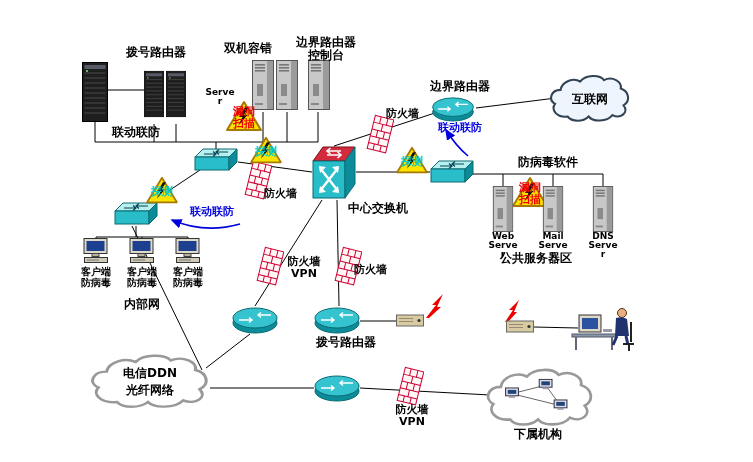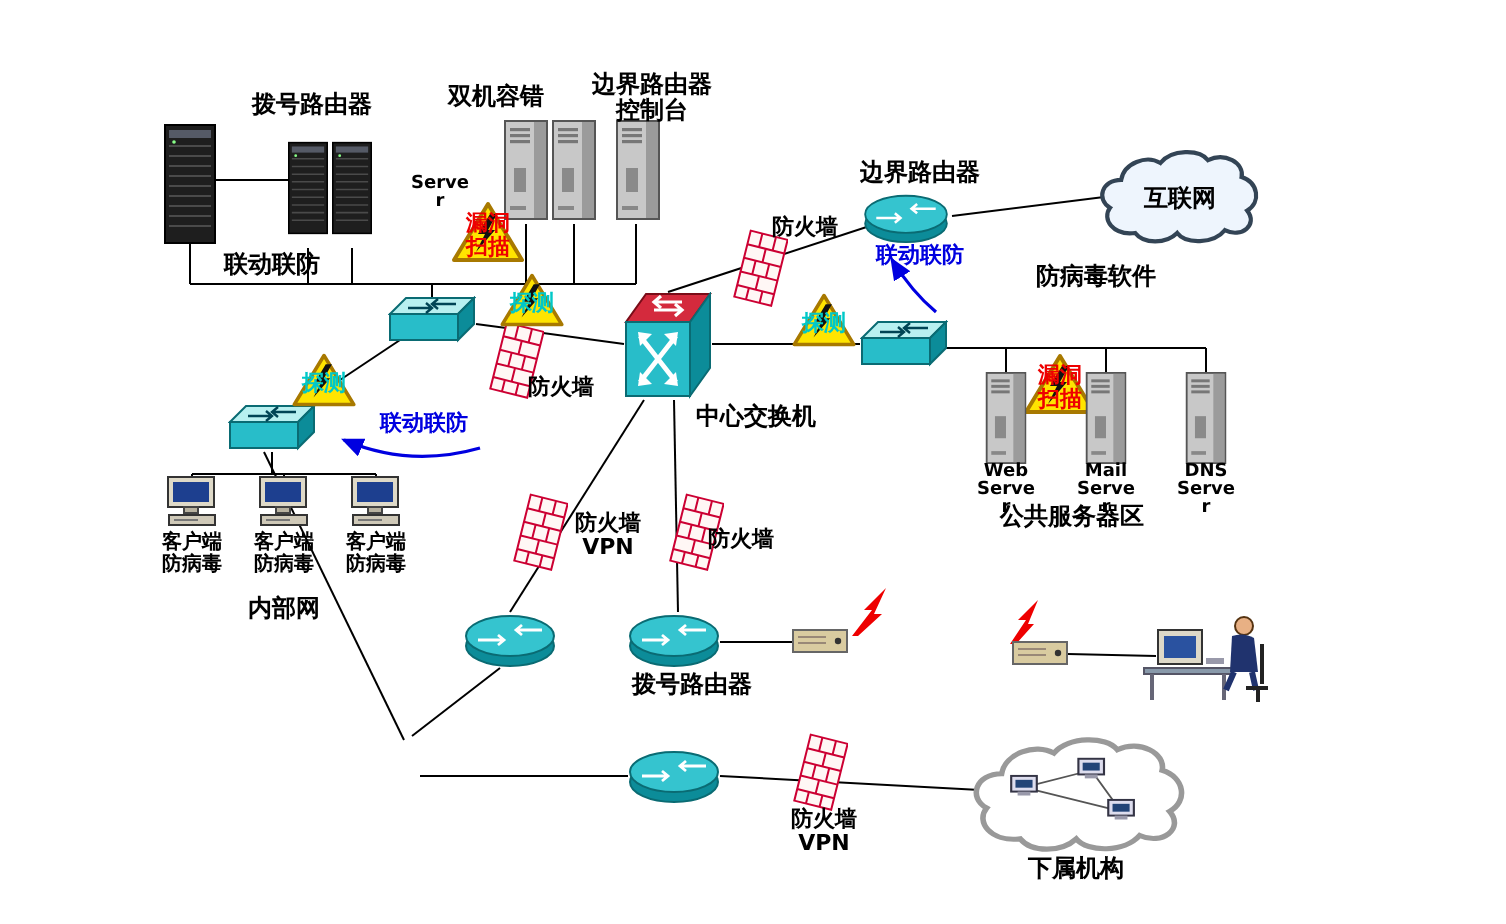--- a/index.html
+++ b/index.html
@@ -269,20 +269,29 @@
     </svg>
 
   <div class="abs" style="left:548px;top:74px;width:84px;height:50px">
     <svg width="84" height="50" viewBox="0 0 120 70">
         <use href="#sym-cloud" fill="#eef5fd" stroke="#334455" stroke-width="3"></use>
       </svg>
     <div class="cloud-label">互联网</div>
   </div>
 
 
+  <div class="abs" style="left:88px;top:354px;width:124px;height:56px">
+    <svg width="124" height="56" viewBox="0 0 120 70" preserveAspectRatio="none">
+        <use href="#sym-cloud" fill="#ffffff" stroke="#999999" stroke-width="3"></use>
+      </svg>
+    <div class="cloud-label">
+      <div>电信DDN</div>
+      <div>光纤网络</div>
+    </div>
+  </div>
 
   <div class="abs" style="left:484px;top:368px;width:112px;height:60px">
     <svg width="112" height="60" viewBox="0 0 120 70" preserveAspectRatio="none">
       <use href="#sym-cloud" fill="#ffffff" stroke="#999999" stroke-width="3"></use>
       <g stroke="#555" stroke-width="1">
         <path d="M30,30 L66,20 M66,20 L82,44 M30,30 L82,44" fill="none"></path>
       </g>
       <use href="#sym-minipc" x="22" y="22" width="16" height="14"></use>
       <use href="#sym-minipc" x="58" y="12" width="16" height="14"></use>
       <use href="#sym-minipc" x="74" y="36" width="16" height="14"></use>
@@ -324,21 +333,21 @@
   <div class="lbl c s11" style="left:390px;top:404px;width:44px">
     <div>防火墙</div>
     <div>VPN</div>
   </div>
 
   <div class="lbl s11 blueT" style="left:190px;top:206px">联动联防</div>
   <div class="lbl s11 blueT" style="left:438px;top:122px">联动联防</div>
 
   <div class="lbl" style="left:348px;top:202px">中心交换机</div>
   <div class="lbl" style="left:430px;top:80px">边界路由器</div>
-  <div class="lbl" style="left:518px;top:132px">防病毒软件</div>
+  <div class="lbl" style="left:518px;top:156px">防病毒软件</div>
   <div class="lbl" style="left:500px;top:252px">公共服务器区</div>
 
   <div class="lbl c sm" style="left:482px;top:232px;width:42px">
     <div>Web</div>
     <div>Serve</div>
     <div>r</div>
   </div>
   <div class="lbl c sm" style="left:532px;top:232px;width:42px">
     <div>Mail</div>
     <div>Serve</div>

